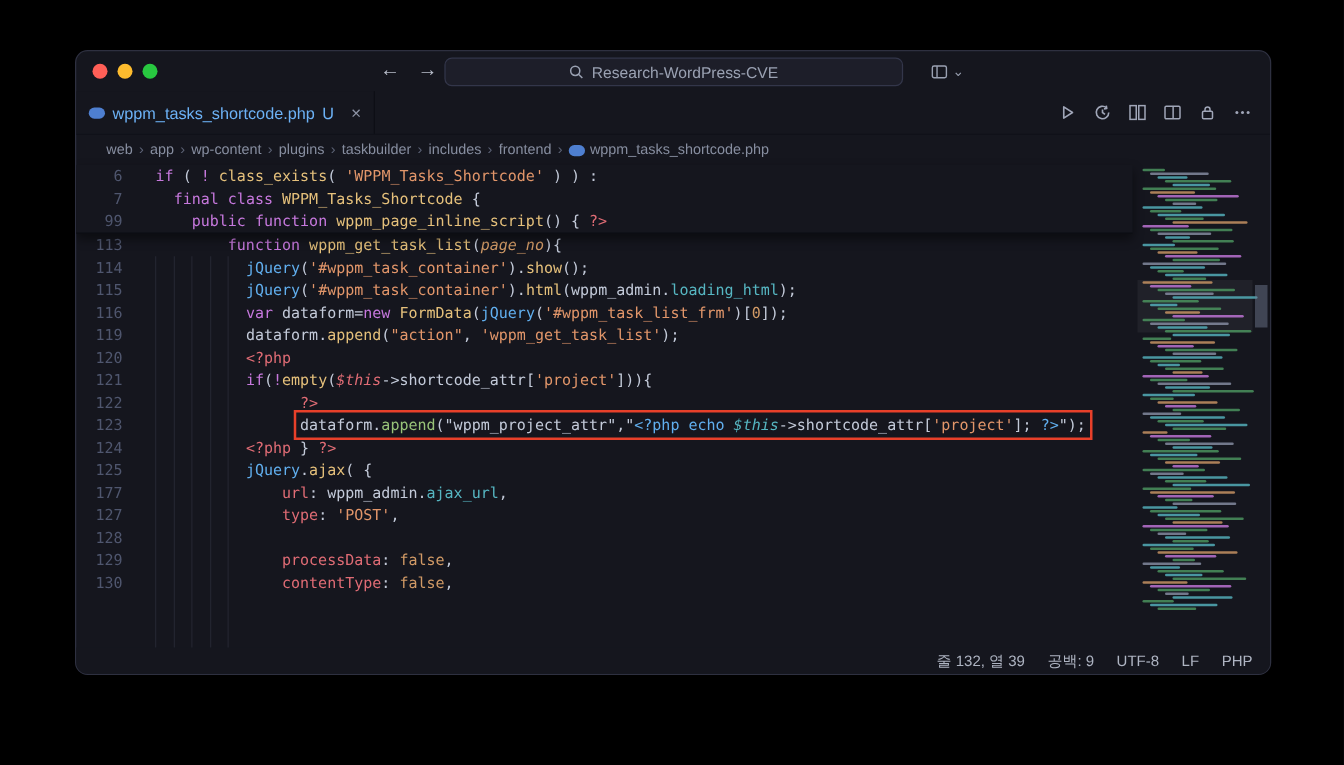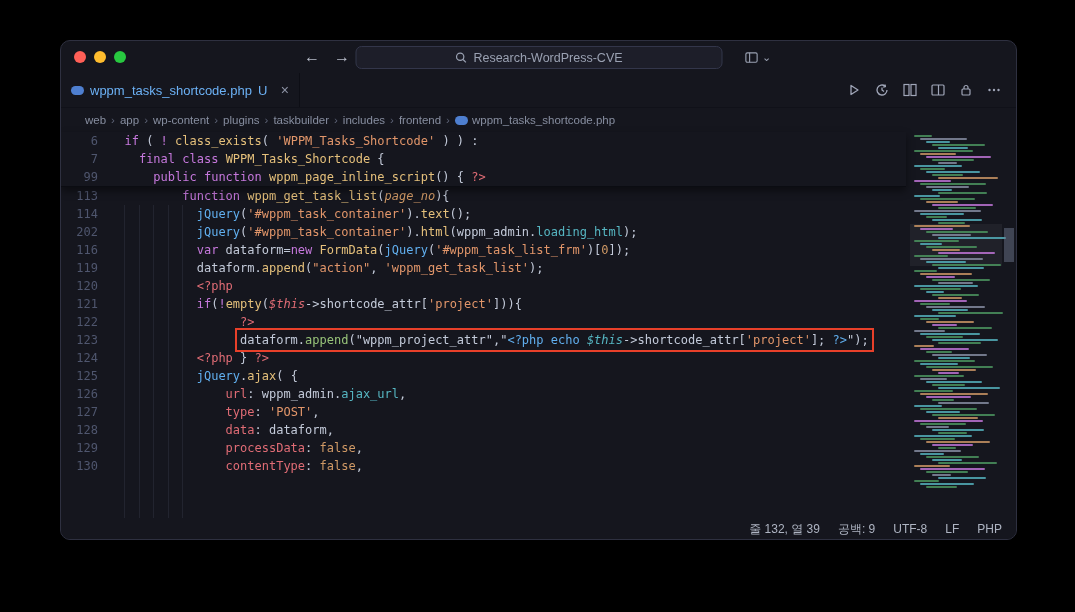--- a/index.html
+++ b/index.html
@@ -191,24 +191,24 @@
           <pre class="code">      <span><span class="tk-k">public </span><span class="tk-k">function </span><span class="tk-f">wppm_page_inline_script</span><span class="tk-p">() { </span><span class="tk-t">?&gt;</span></span></pre>
         </div>
       </div>
     <div class="codebody" id="codebody">
         <div class="row">
           <span class="ln">113</span>
           <pre class="code">          <span><span class="tk-k">function </span><span class="tk-f">wppm_get_task_list</span><span class="tk-p">(</span><span class="tk-o it">page_no</span><span class="tk-p">){</span></span></pre>
         </div>
         <div class="row">
           <span class="ln">114</span>
-          <pre class="code">            <span><span class="tk-b">jQuery</span><span class="tk-p">(</span><span class="tk-s">'#wppm_task_container'</span><span class="tk-p">).</span><span class="tk-f">text</span><span class="tk-p">();</span></span></pre>
-        </div>
-        <div class="row">
-          <span class="ln">202</span>
+          <pre class="code">            <span><span class="tk-b">jQuery</span><span class="tk-p">(</span><span class="tk-s">'#wppm_task_container'</span><span class="tk-p">).</span><span class="tk-f">show</span><span class="tk-p">();</span></span></pre>
+        </div>
+        <div class="row">
+          <span class="ln">115</span>
           <pre class="code">            <span><span class="tk-b">jQuery</span><span class="tk-p">(</span><span class="tk-s">'#wppm_task_container'</span><span class="tk-p">).</span><span class="tk-f">html</span><span class="tk-p">(wppm_admin.</span><span class="tk-c">loading_html</span><span class="tk-p">);</span></span></pre>
         </div>
         <div class="row">
           <span class="ln">116</span>
           <pre class="code">            <span><span class="tk-k">var </span><span class="tk-p">dataform</span><span class="tk-p">=</span><span class="tk-k">new </span><span class="tk-f">FormData</span><span class="tk-p">(</span><span class="tk-b">jQuery</span><span class="tk-p">(</span><span class="tk-s">'#wppm_task_list_frm'</span><span class="tk-p">)[</span><span class="tk-o">0</span><span class="tk-p">]);</span></span></pre>
         </div>
         <div class="row">
           <span class="ln">119</span>
           <pre class="code">            <span><span class="tk-p">dataform.</span><span class="tk-f">append</span><span class="tk-p">(</span><span class="tk-s">"action"</span><span class="tk-p">, </span><span class="tk-s">'wppm_get_task_list'</span><span class="tk-p">);</span></span></pre>
         </div>
@@ -230,30 +230,29 @@
         </div>
         <div class="row">
           <span class="ln">124</span>
           <pre class="code">            <span><span class="tk-t">&lt;?php </span><span class="tk-p">} </span><span class="tk-t">?&gt;</span></span></pre>
         </div>
         <div class="row">
           <span class="ln">125</span>
           <pre class="code">            <span><span class="tk-b">jQuery</span><span class="tk-p">.</span><span class="tk-f">ajax</span><span class="tk-p">( {</span></span></pre>
         </div>
         <div class="row">
-          <span class="ln">126</span>
+          <span class="ln">177</span>
           <pre class="code">                <span><span class="tk-v">url</span><span class="tk-p">: wppm_admin.</span><span class="tk-c">ajax_url</span><span class="tk-p">,</span></span></pre>
         </div>
         <div class="row">
           <span class="ln">127</span>
           <pre class="code">                <span><span class="tk-v">type</span><span class="tk-p">: </span><span class="tk-s">'POST'</span><span class="tk-p">,</span></span></pre>
         </div>
         <div class="row">
           <span class="ln">128</span>
-          <pre class="code">                <span><span class="tk-v">data</span><span class="tk-p">: dataform,</span></span></pre>
         </div>
         <div class="row">
           <span class="ln">129</span>
           <pre class="code">                <span><span class="tk-v">processData</span><span class="tk-p">: </span><span class="tk-o">false</span><span class="tk-p">,</span></span></pre>
         </div>
         <div class="row">
           <span class="ln">130</span>
           <pre class="code">                <span><span class="tk-v">contentType</span><span class="tk-p">: </span><span class="tk-o">false</span><span class="tk-p">,</span></span></pre>
         </div>
       </div>

